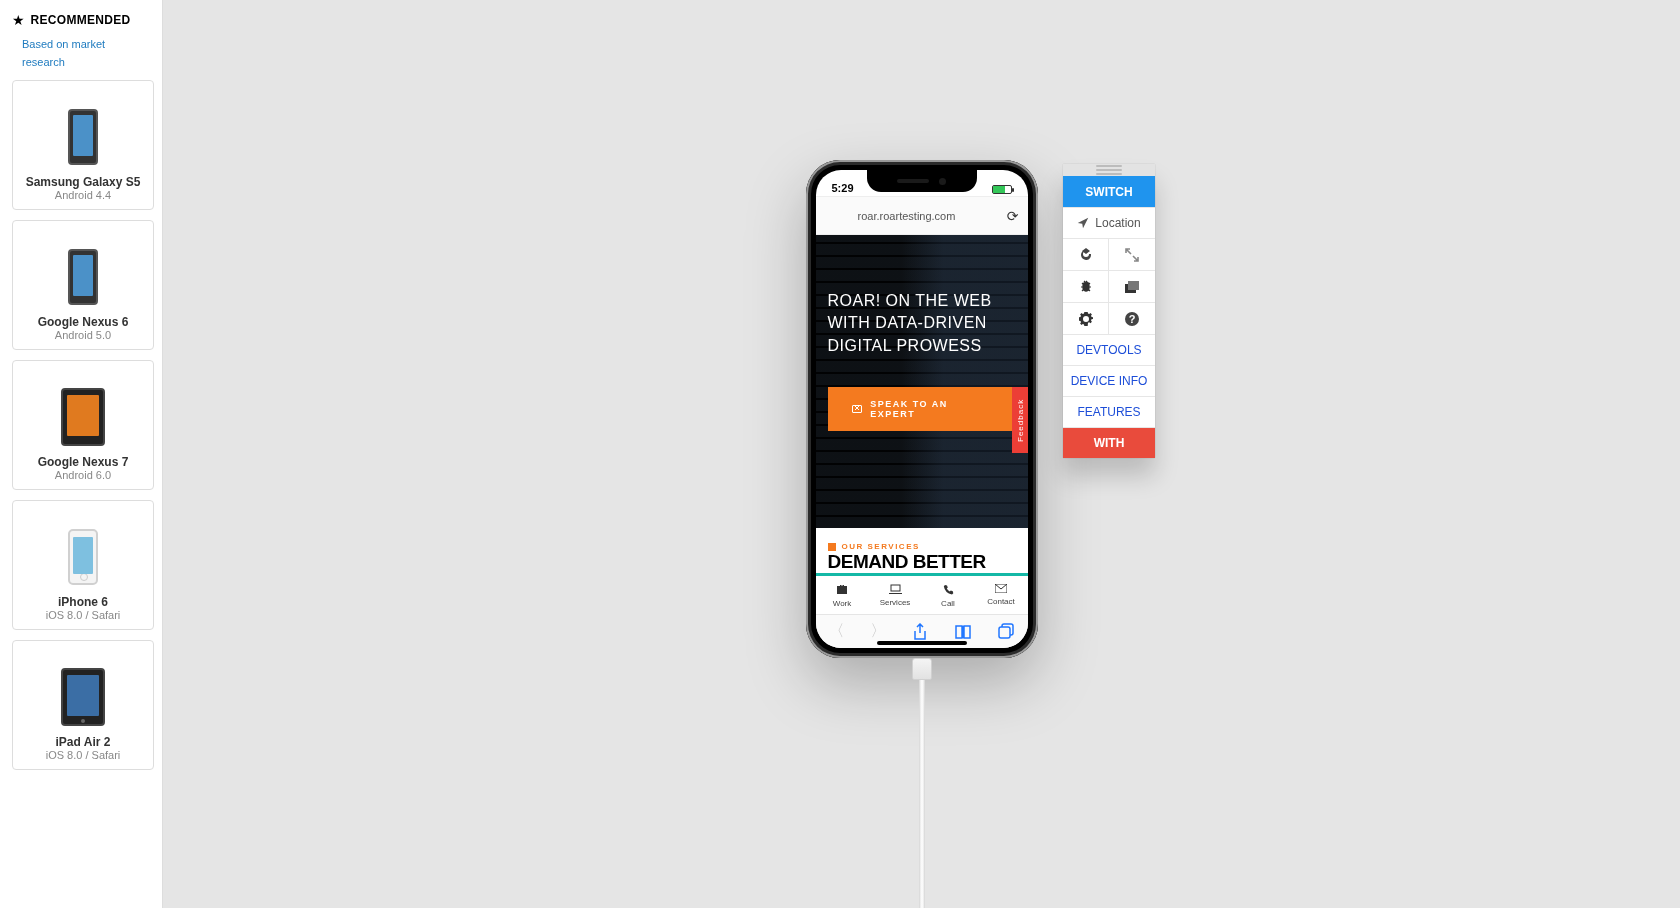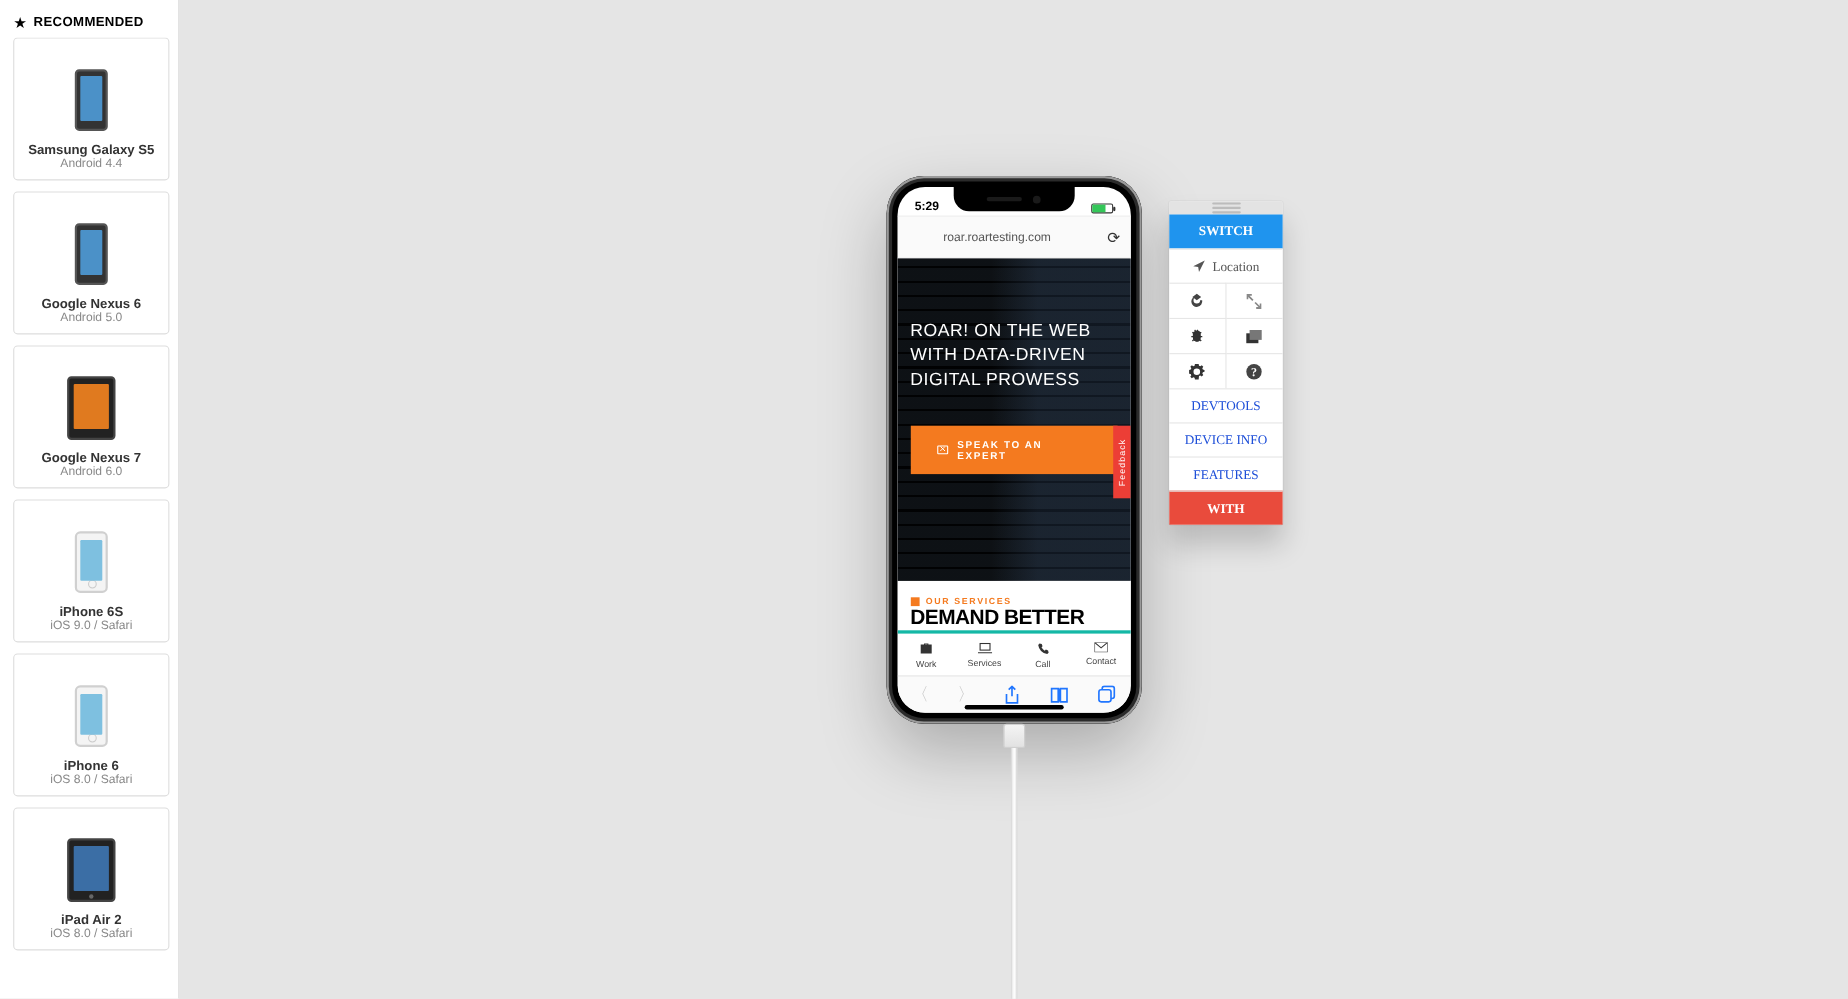--- a/index.html
+++ b/index.html
@@ -81,21 +81,21 @@
 
   .safbar{height:34px;display:flex;align-items:center;justify-content:space-around;background:#fafafa;border-top:1px solid #e5e5e5;font-size:16px;color:#2076ff;}
   .safbar .dis{color:#c9c9c9;}
   .homebar{position:absolute;bottom:3px;left:50%;transform:translateX(-50%);width:90px;height:4px;border-radius:3px;background:#000;}
 
   .cable{position:absolute;left:50%;top:658px;transform:translateX(-50%);width:12px;height:250px;}
   .cable .plug{width:20px;height:22px;margin-left:-4px;background:linear-gradient(#f4f4f4,#e2e2e2);border:1px solid #d0d0d0;border-radius:3px 3px 2px 2px;}
   .cable .wire{width:6px;margin:0 auto;height:100%;background:linear-gradient(to right,#e9e9e9,#fff,#e9e9e9);border-left:1px solid #dcdcdc;border-right:1px solid #dcdcdc;}
 
   
-  .panel{position:absolute;left:900px;top:183px;width:103px;background:#f4f4f4;border-radius:2px;box-shadow:0 18px 25px rgba(0,0,0,.18), 0 0 0 1px rgba(0,0,0,.04);font-family:Liberation Serif, serif;}
+  .panel{position:absolute;left:900px;top:164px;width:92px;background:#f4f4f4;border-radius:2px;box-shadow:0 18px 25px rgba(0,0,0,.18), 0 0 0 1px rgba(0,0,0,.04);}
   .panel .grip{height:12px;display:flex;align-items:center;justify-content:center;background:#e3e3e3;cursor:move;}
   .panel .grip span{width:26px;height:2px;background:#bcbcbc;border-radius:2px;position:relative;}
   .panel .grip span::before,.panel .grip span::after{content:"";position:absolute;left:0;right:0;height:2px;background:#bcbcbc;border-radius:2px;}
   .panel .grip span::before{top:-4px;} .panel .grip span::after{top:4px;}
   .row{display:flex;align-items:center;justify-content:center;background:#fff;border-top:1px solid #e6e6e6;color:#1d4ed8;font-size:12px;}
   .row.btn{height:31px;cursor:pointer;}
   .row.switch{background:#1f94ee;color:#fff;font-weight:700;font-size:12px;border:none;}
   .row.stop{background:#e94b3c;color:#fff;font-weight:700;}
   .row.loc{gap:6px;font-size:12px;color:#555;}
   .row.loc svg{width:12px;height:12px;fill:#555;}
@@ -107,20 +107,23 @@
 </head>
 <body>
 
 <div class="app">
 
   <aside class="sidebar">
     <div class="sb-head">
       <span class="star">★</span>
       <span class="ttl">RECOMMENDED</span>
     </div>
+    <div class="sb-sub">
+      <a href="#">Based on market research</a>
+    </div>
     <div class="sb-scroll" id="device-list">
         <div class="device-card">
           <div class="thumb">
             <div class="thumb-phone"></div>
           </div>
           <div class="d-name">Samsung Galaxy S5</div>
           <div class="d-os">Android 4.4</div>
         </div>
         <div class="device-card">
           <div class="thumb">
@@ -128,27 +131,20 @@
           </div>
           <div class="d-name">Google Nexus 6</div>
           <div class="d-os">Android 5.0</div>
         </div>
         <div class="device-card">
           <div class="thumb">
             <div class="thumb-tablet"></div>
           </div>
           <div class="d-name">Google Nexus 7</div>
           <div class="d-os">Android 6.0</div>
-        </div>
-        <div class="device-card">
-          <div class="thumb">
-            <div class="thumb-iphone"></div>
-          </div>
-          <div class="d-name">iPhone 6S</div>
-          <div class="d-os">iOS 9.0  /  Safari</div>
         </div>
         <div class="device-card">
           <div class="thumb">
             <div class="thumb-iphone"></div>
           </div>
           <div class="d-name">iPhone 6</div>
           <div class="d-os">iOS 8.0  /  Safari</div>
         </div>
         <div class="device-card">
           <div class="thumb">

